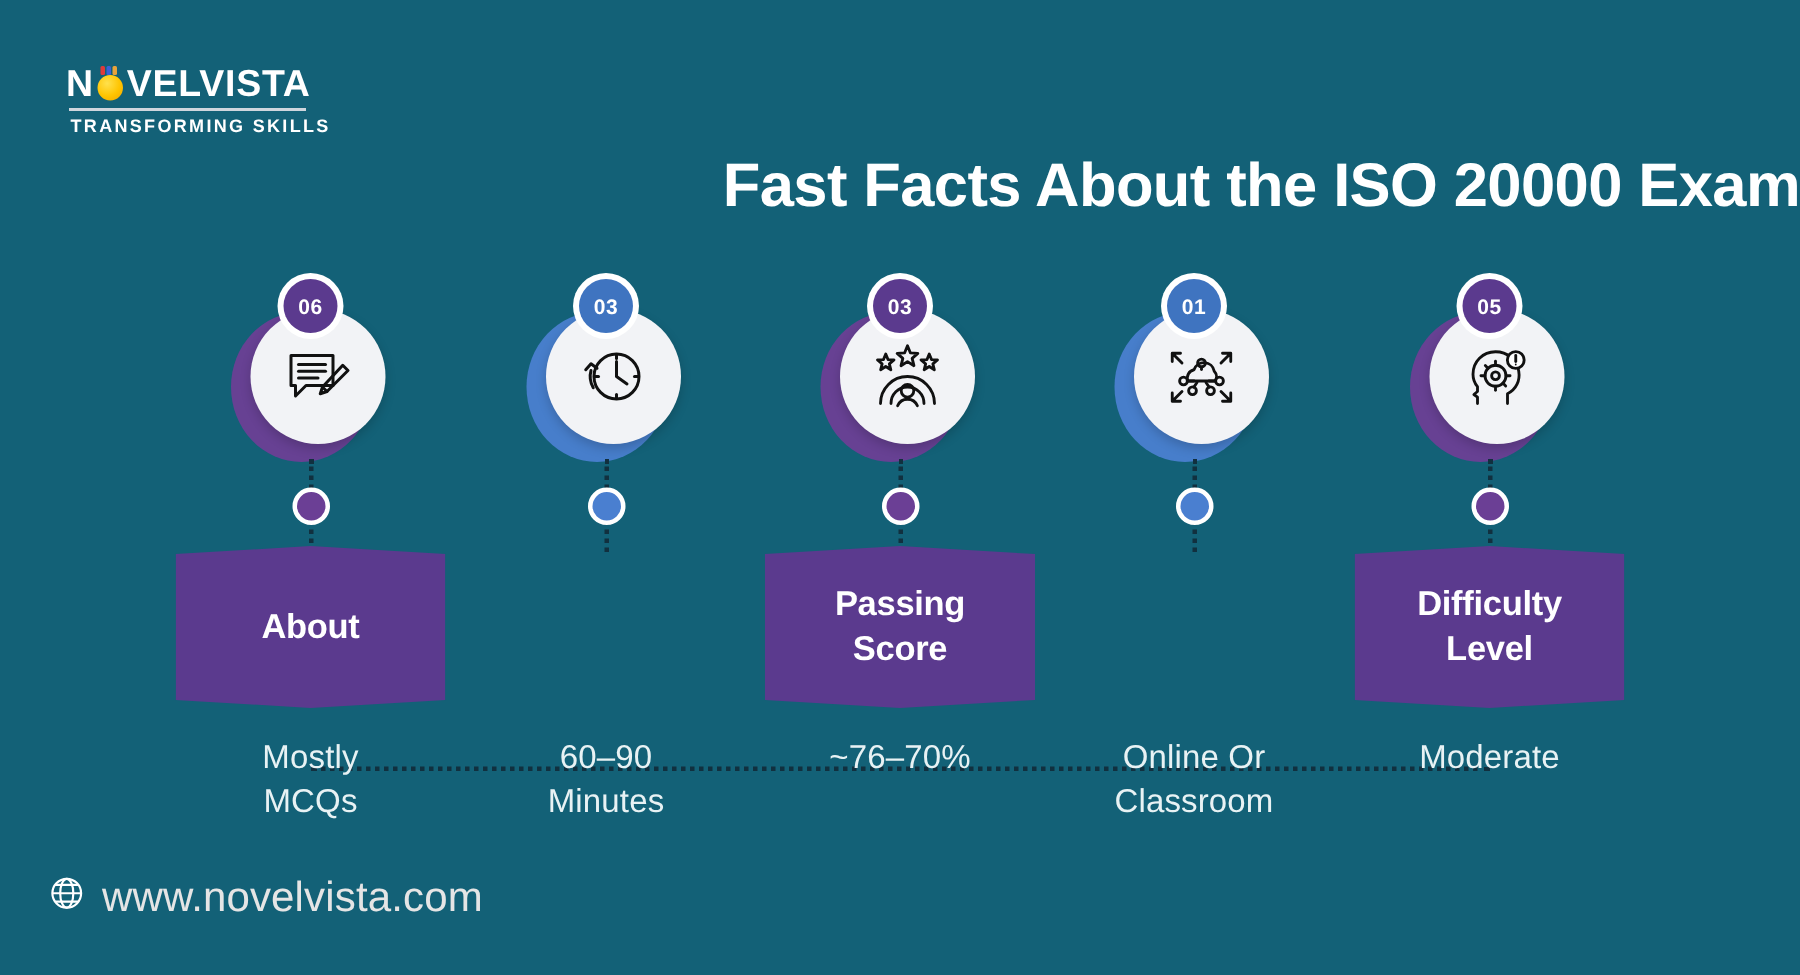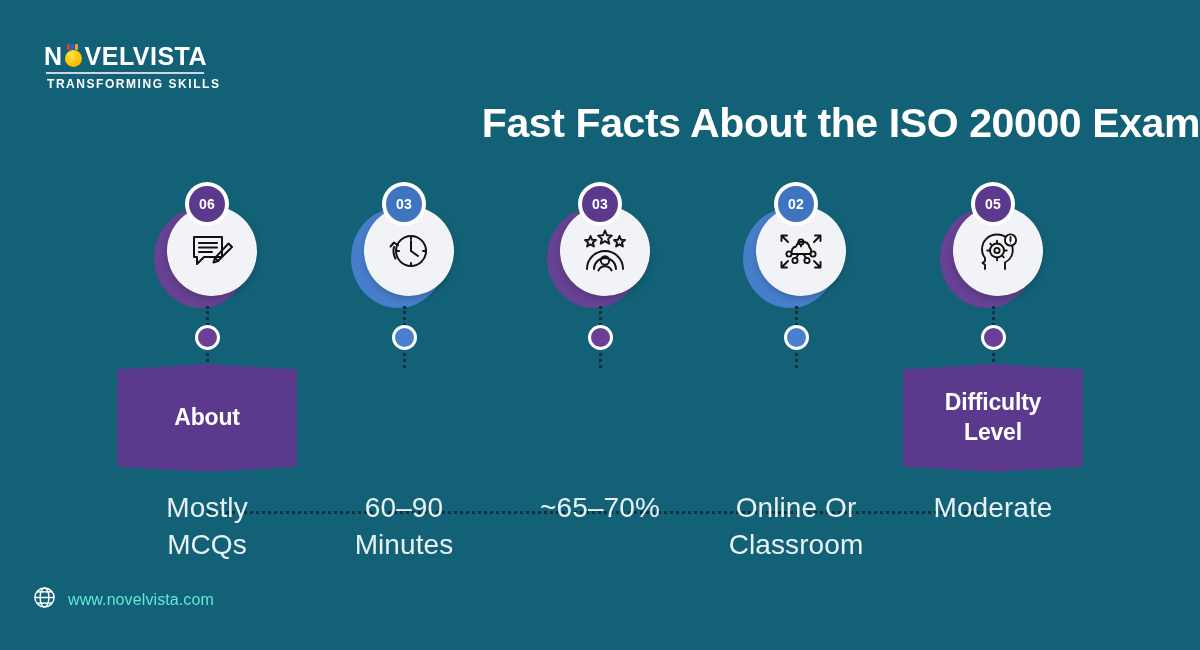--- a/index.html
+++ b/index.html
@@ -227,37 +227,37 @@
 
   
   .caption {
     position: absolute;
     left: 50%;
     top: 312px;
     width: 210px;
     margin-left: -105px;
     text-align: center;
     color: #e8f2f4;
-    font-size: 28px;
+    font-size: 22px;
     line-height: 1.32;
     letter-spacing: 0.1px;
   }
 
   
   .footer {
     position: absolute;
     left: 32px;
     bottom: 36px;
     display: flex;
     align-items: center;
     gap: 11px;
   }
   .footer .url {
-    color: #5eead4;
-    font-size: 16px;
+    color: #e5e5e5;
+    font-size: 28px;
     letter-spacing: 0.1px;
   }
 </style>
 </head>
 <body style="background: rgb(19, 97, 119);">
 
 <div class="logo-block">
   <div class="logo-word">
     <span>N</span>
     <span class="logo-o">
@@ -339,21 +339,24 @@
       <circle cx="25" cy="33.5" r="4.2"></circle>
       <path d="M18.4 43.5 A7.2 7.2 0 0 1 31.6 43.5"></path>
     </svg>
           </div>
       <div class="badge">
         <span style="background:#5b3a8e">03</span>
       </div>
     </div>
     <div class="connector"></div>
     <div class="node" style="background:#6b3f95"></div>
-    <div class="caption">~65–70%</div>
+    <div class="banner" style="background:#5b3a8e">
+      <span>Passing<br>Score</span>
+    </div>
+    <div class="caption">~76–70%</div>
   </div>
       <div class="step" style="left: 698px;">
     <div class="icon-cluster">
       <div class="blob" style="background:#4a7fd0"></div>
       <div class="disc">
     <svg width="50" height="48" viewBox="0 0 50 48" fill="none" stroke="#111" stroke-width="1.9" stroke-linecap="round" stroke-linejoin="round">
       <path d="M16 27 A5.5 5.5 0 0 1 20 19.5 A7 7 0 0 1 33.5 20.5 A5 5 0 0 1 34 27 Z"></path>
       <circle cx="25" cy="15" r="2.6"></circle>
               <line x1="25" y1="17.6" x2="25" y2="19.4"></line>
       <circle cx="13" cy="27" r="2.6"></circle>
@@ -364,21 +367,21 @@
               <line x1="30" y1="27" x2="34.4" y2="27"></line>
       <line x1="22" y1="28" x2="19.9" y2="31.1"></line>
               <line x1="28" y1="28" x2="30.1" y2="31.1"></line>
       <path d="M12 15 L5.5 8.5 M5.5 8.5 L5.5 14 M5.5 8.5 L11 8.5"></path>
       <path d="M38 15 L44.5 8.5 M44.5 8.5 L44.5 14 M44.5 8.5 L39 8.5"></path>
       <path d="M12 34 L5.5 40.5 M5.5 40.5 L5.5 35 M5.5 40.5 L11 40.5"></path>
       <path d="M38 34 L44.5 40.5 M44.5 40.5 L44.5 35 M44.5 40.5 L39 40.5"></path>
     </svg>
           </div>
       <div class="badge">
-        <span style="background:#3f74c0">02</span>
+        <span style="background:#3f74c0">01</span>
       </div>
     </div>
     <div class="connector"></div>
     <div class="node" style="background:#4a7fd0"></div>
     <div class="caption">Online Or<br>Classroom</div>
   </div>
       <div class="step" style="left: 895px;">
     <div class="icon-cluster">
       <div class="blob" style="background:#6b3f95"></div>
       <div class="disc">

